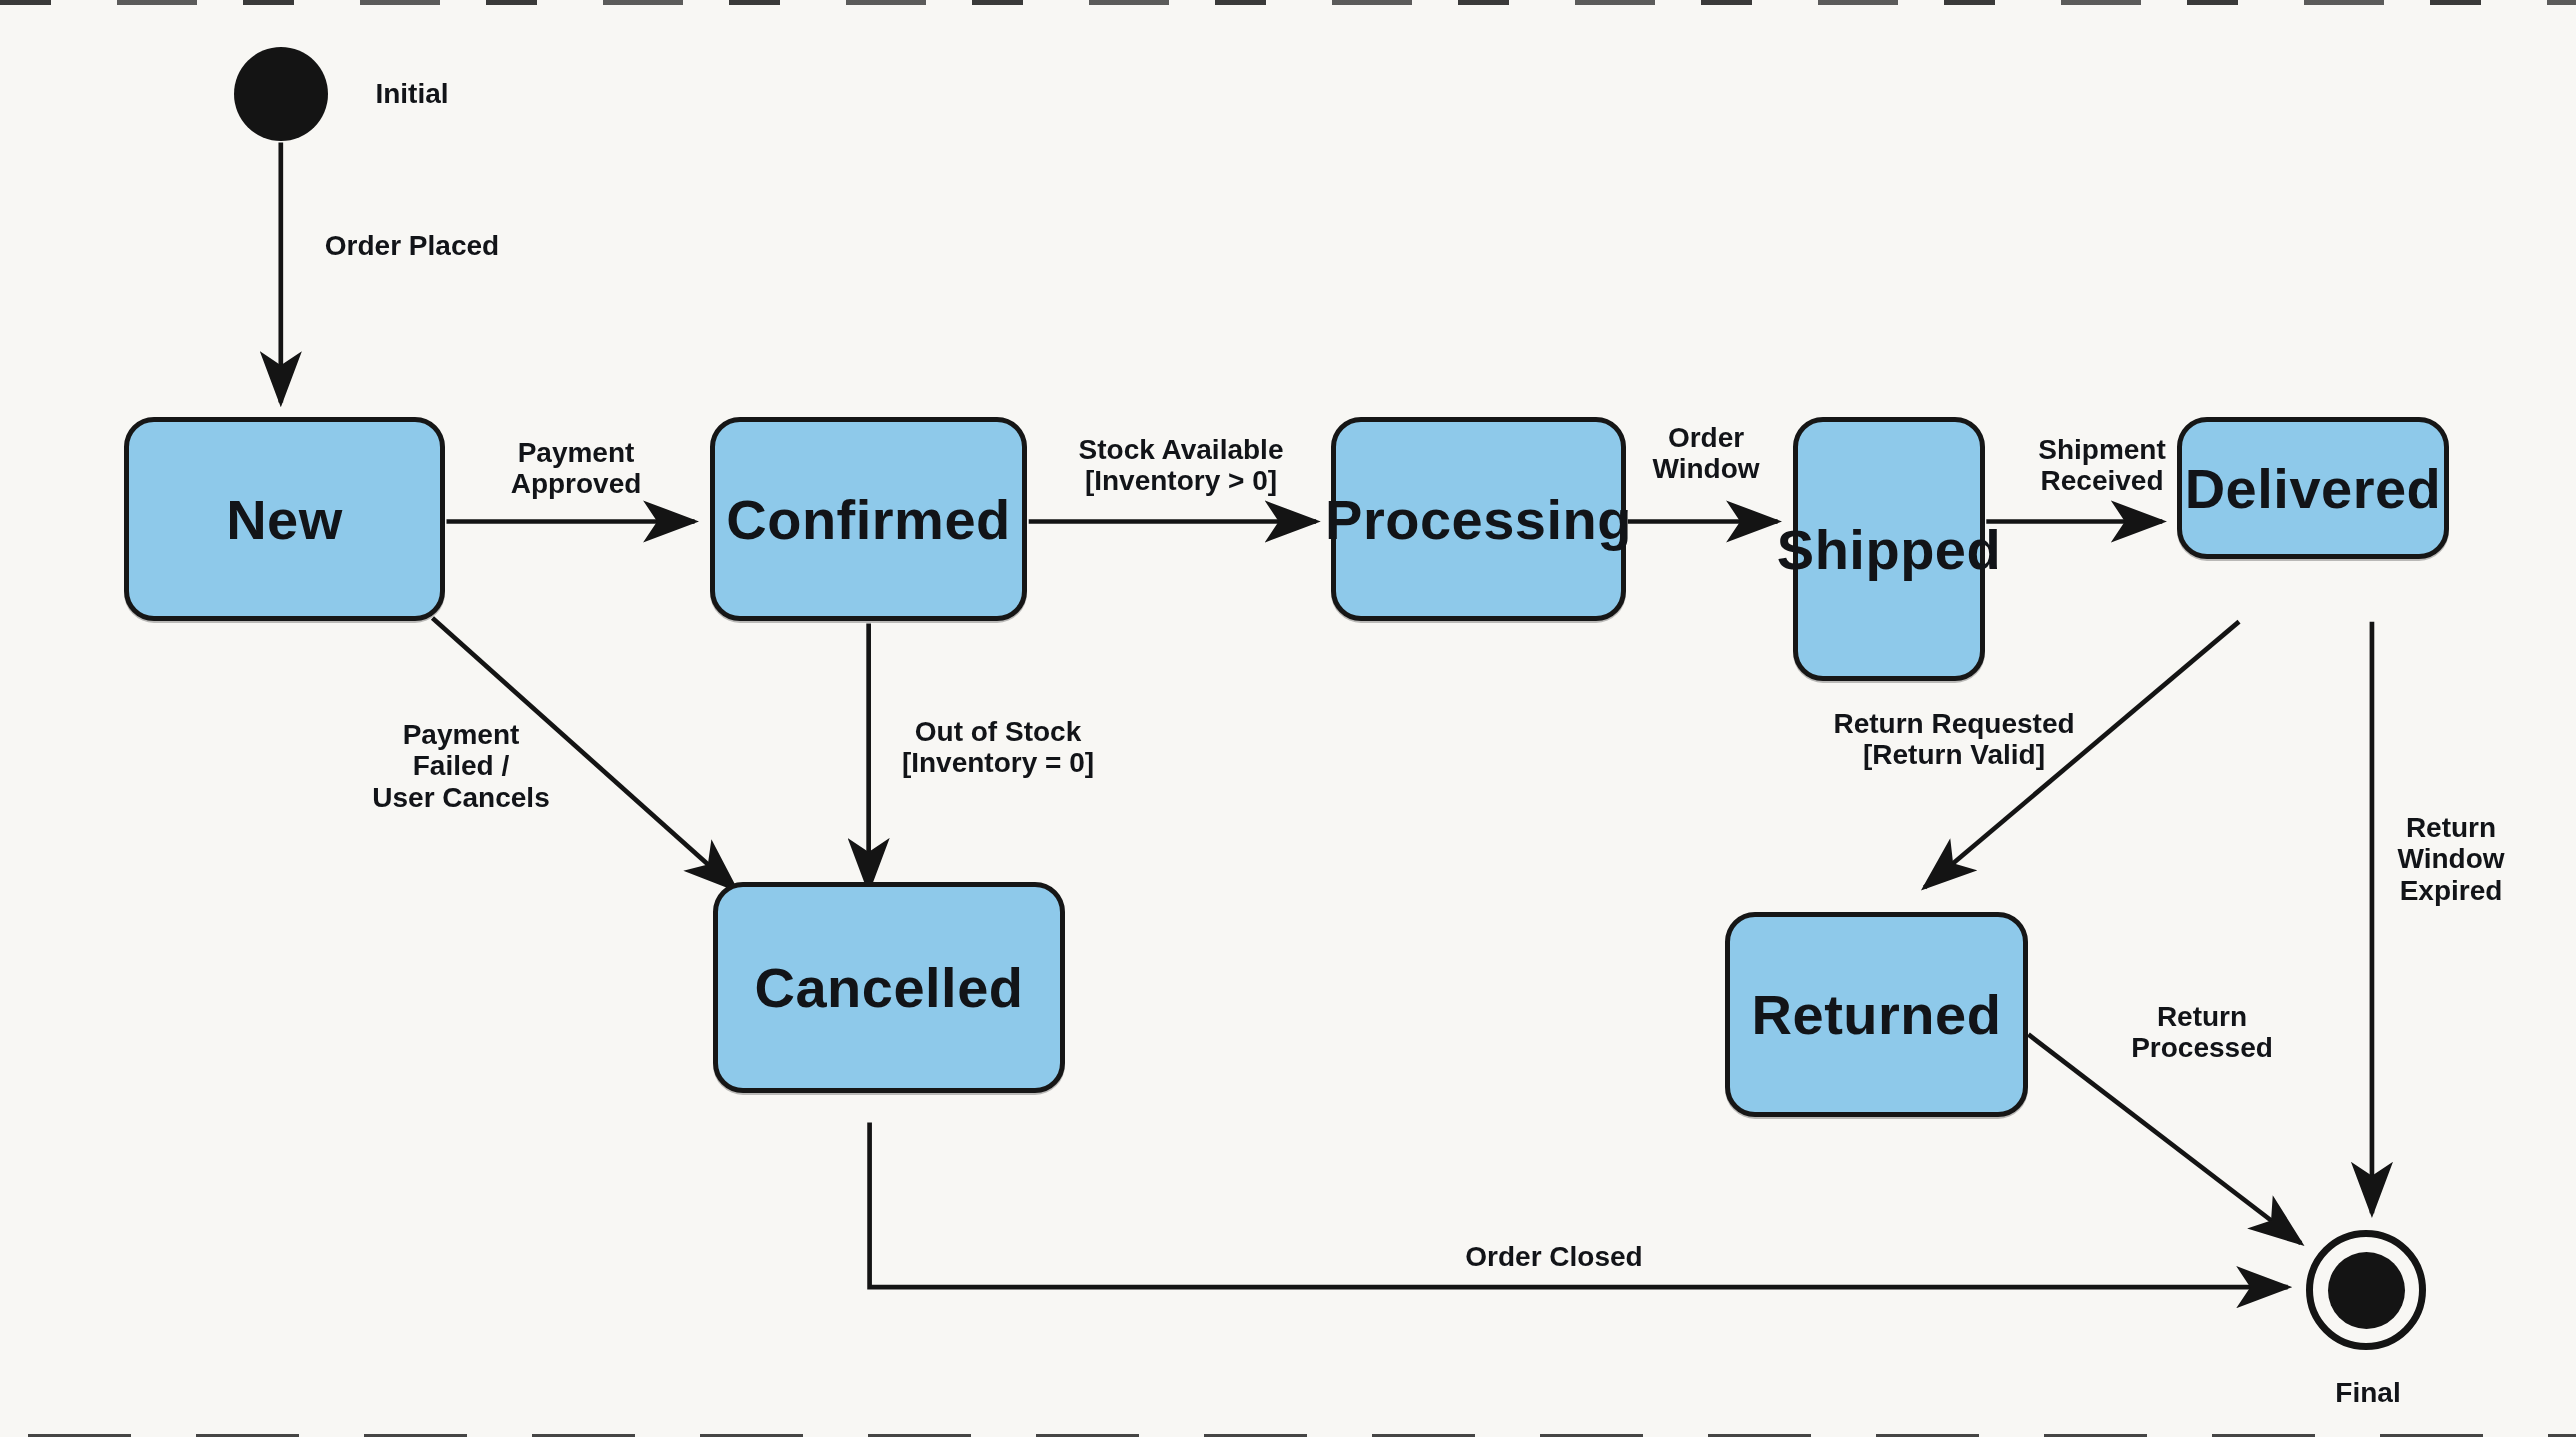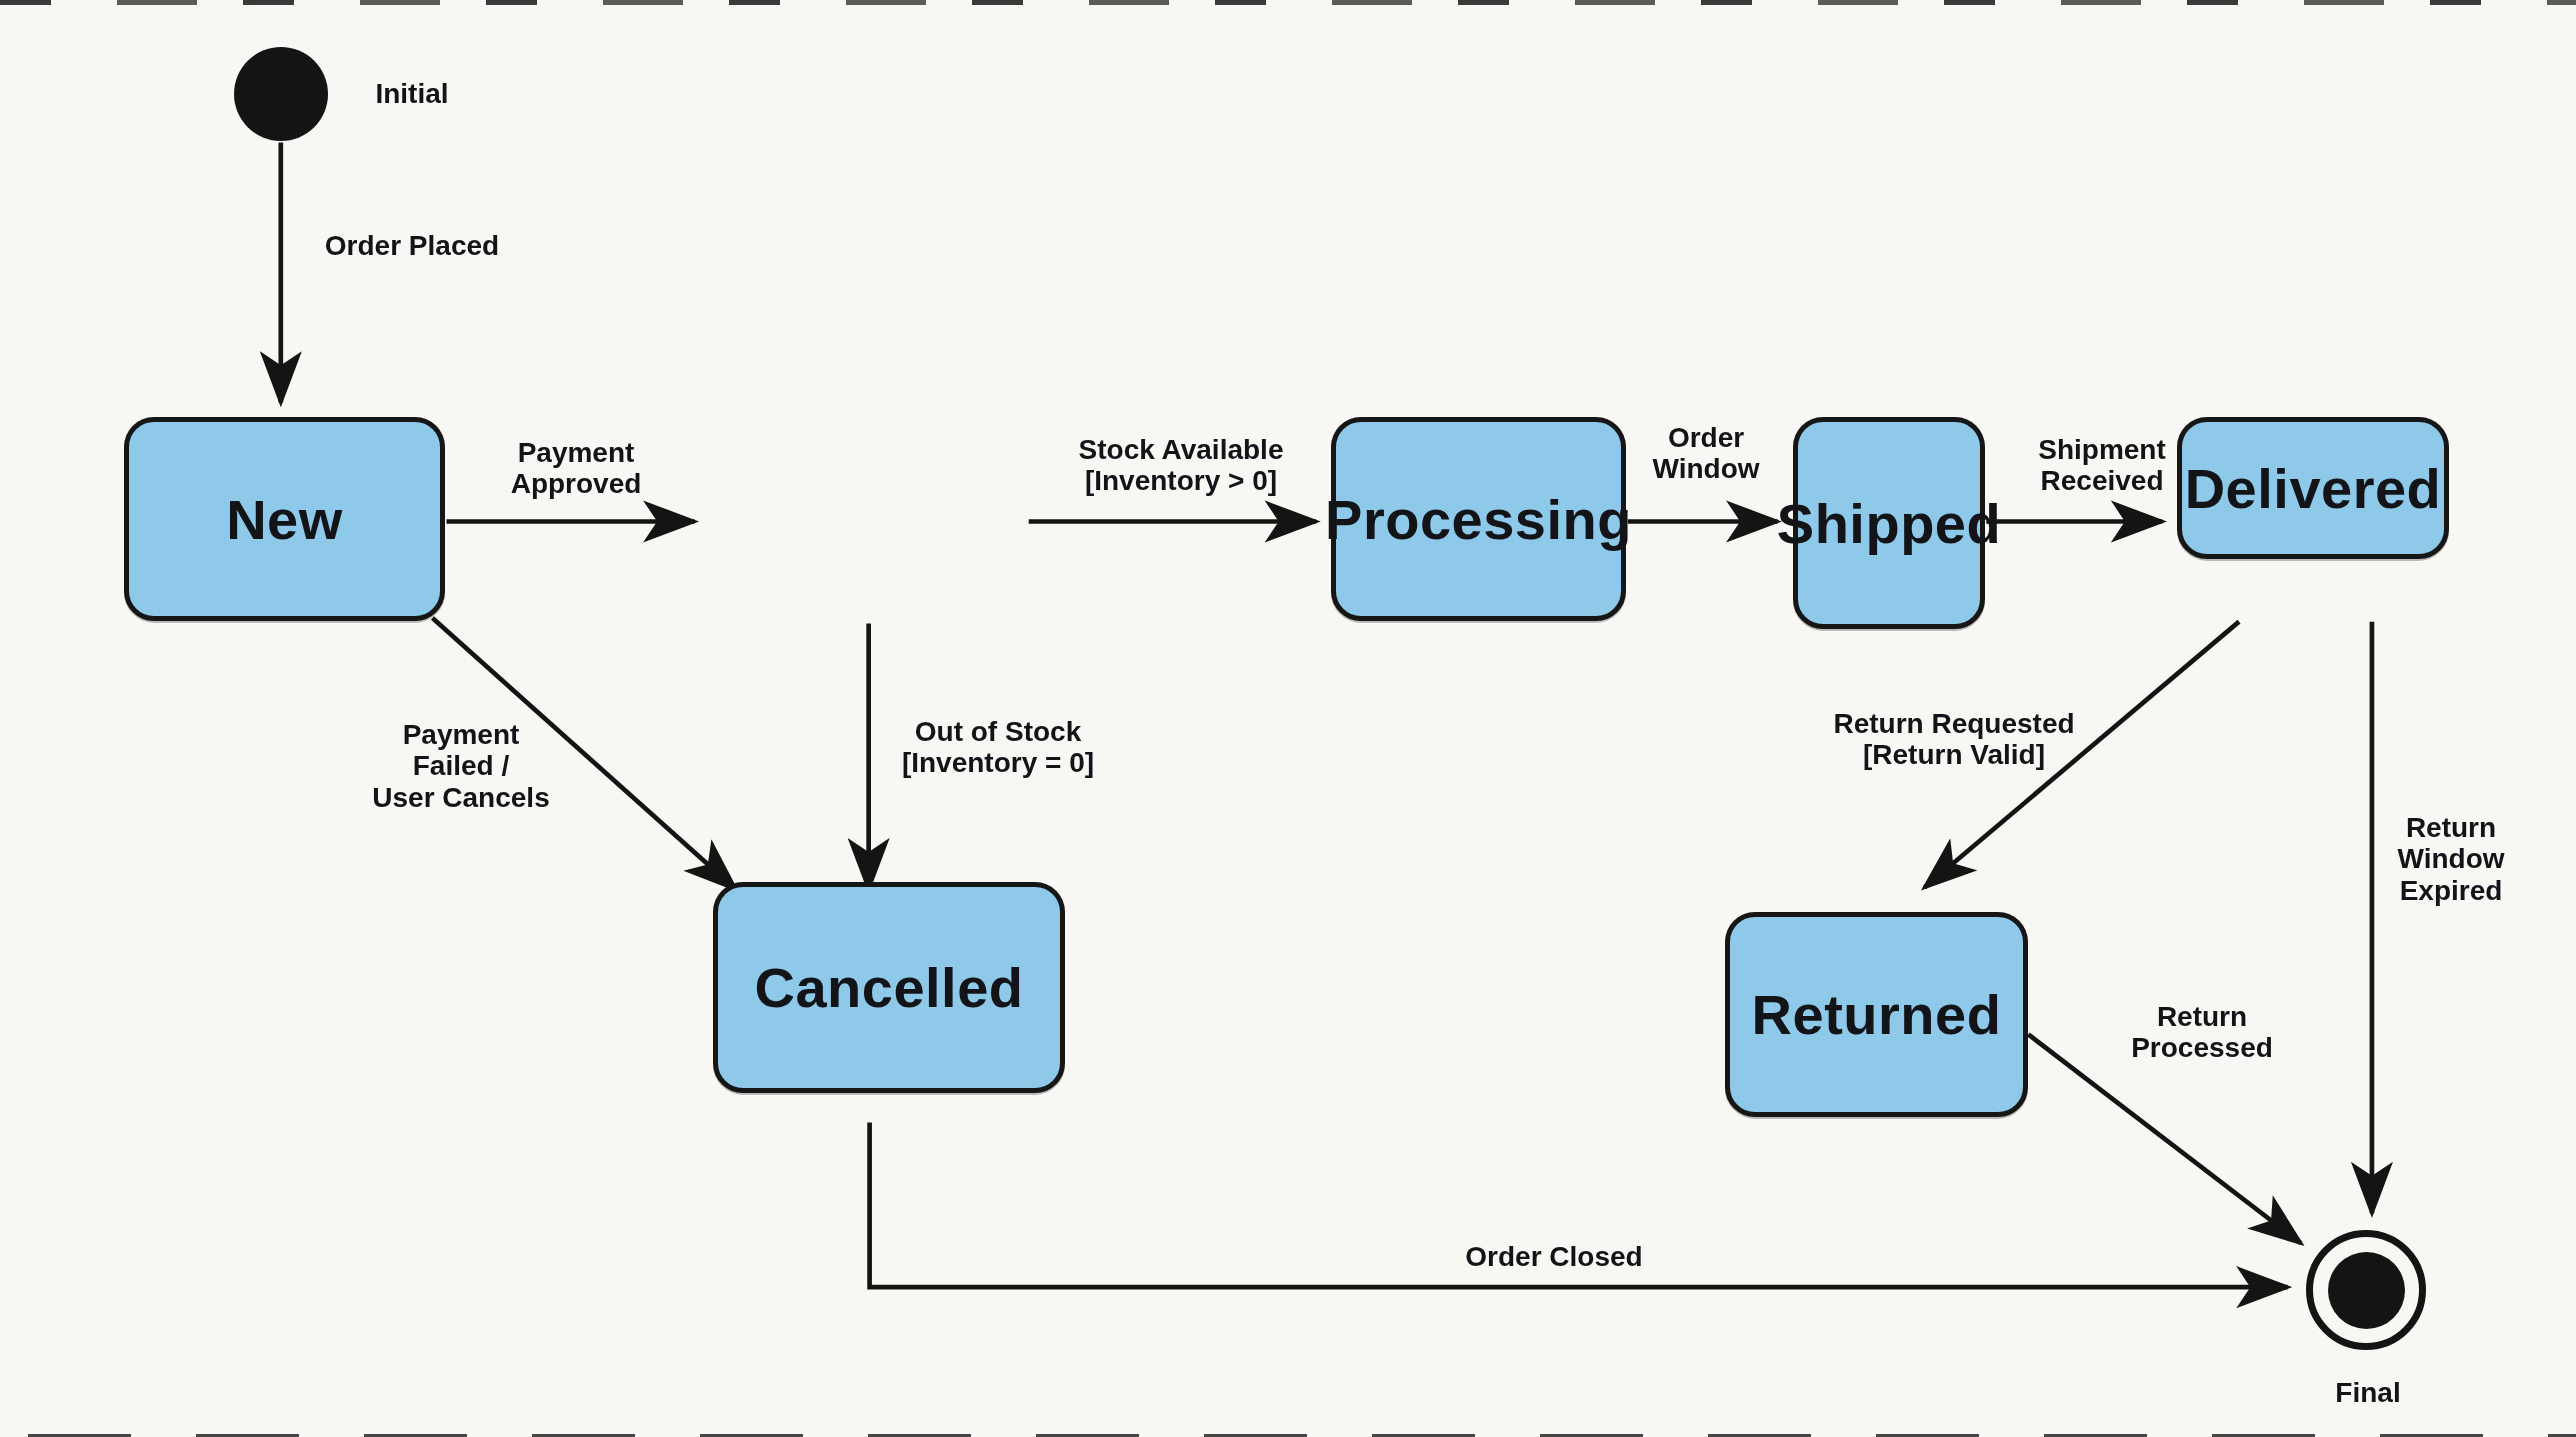--- a/index.html
+++ b/index.html
@@ -120,26 +120,29 @@
 
   <div class="final-outer">
     <div class="final-inner"></div>
   </div>
   <div class="elabel" style="left:2368px;top:1393px;">Final</div>
 
   <div class="state" style="left:124px;top:417px;width:321px;height:204px;">
     <span class="state-label">New</span>
   </div>
 
+  <div class="state" style="left:710px;top:417px;width:317px;height:204px;">
+    <span class="state-label">Confirmed</span>
+  </div>
 
   <div class="state" style="left:1331px;top:417px;width:295px;height:204px;">
     <span class="state-label">Processing</span>
   </div>
 
-  <div class="state" style="left:1793px;top:417px;width:192px;height:212px;">
+  <div class="state" style="left:1793px;top:417px;width:192px;height:264px;">
     <span class="state-label">Shipped</span>
   </div>
 
   <div class="state" style="left:2177px;top:417px;width:272px;height:142px;">
     <span class="state-label">Delivered</span>
   </div>
 
   <div class="state" style="left:713px;top:882px;width:352px;height:211px;">
     <span class="state-label">Cancelled</span>
   </div>

